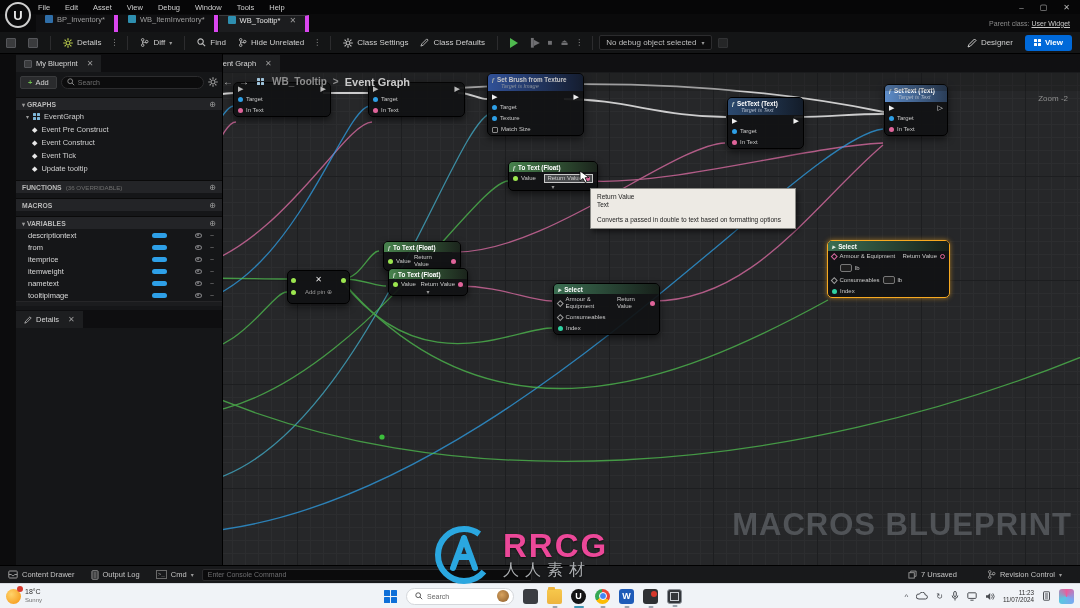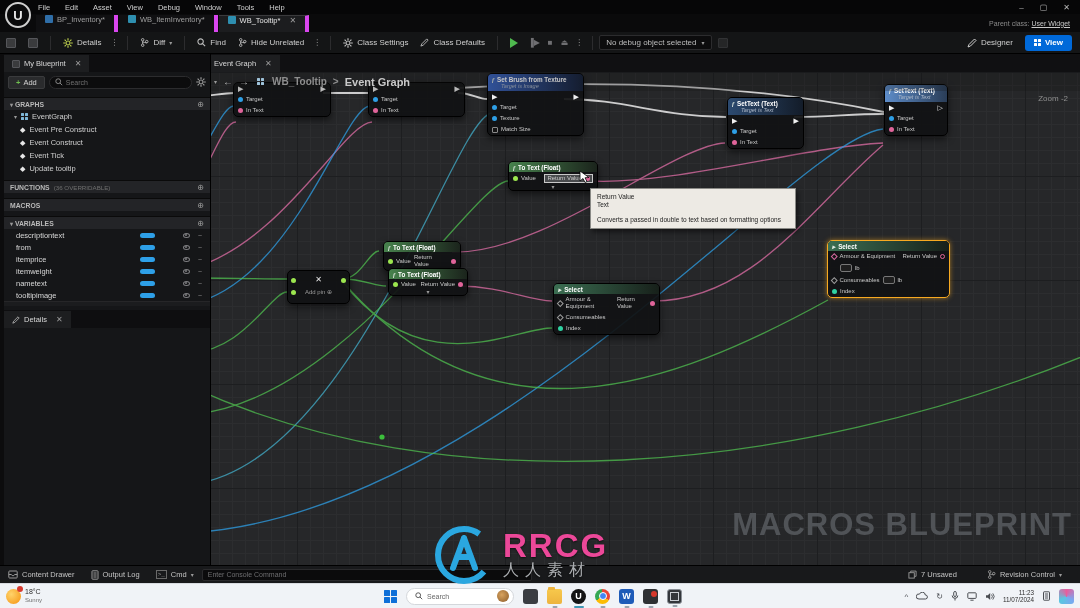--- a/index.html
+++ b/index.html
@@ -33,21 +33,21 @@
   .play{width:0;height:0;border-top:5px solid transparent;border-bottom:5px solid transparent;border-left:8px solid #4fb94f}
   .ctrl{color:#6f6f72;font-size:8px;padding:0 4px}
   #debug-select{background:#0c0c0d;border:1px solid #2c2c2e;border-radius:2px;height:15px;display:flex;align-items:center;gap:5px;padding:0 6px;color:#bdbdbd}
   #graph-btn{background:#0069d9;color:#fff;border-radius:3px;height:16px;display:flex;align-items:center;gap:4px;padding:0 9px;font-weight:bold}
   .sq4{display:grid;grid-template-columns:3px 3px;grid-template-rows:3px 3px;gap:1px}
   .sq4 i{background:#bfdbef;border-radius:.5px}
   #graph-btn .sq4 i{background:#fff}
   .icon-pix{width:10px;height:10px;background:#3a3b3d;border:1px solid #55565a;border-radius:1px}
 
   
-  #leftpanel{position:absolute;left:4px;top:54px;width:207px;height:511px;background:#151618;z-index:30;border-right:1px solid #000}
+  #leftpanel{position:absolute;left:16px;top:54px;width:207px;height:511px;background:#151618;z-index:30;border-right:1px solid #000}
   .panel-tabrow{height:18px;background:#0e0e10;display:flex;align-items:flex-end}
   .panel-tab{height:17px;background:#1d1e20;display:flex;align-items:center;gap:4px;padding:0 8px;font-size:7.5px;color:#d8d8d8}
   .lp-controls{height:20px;display:flex;align-items:center;padding:0 4px;gap:4px}
   #add-btn{background:#2a2b2d;border:1px solid #3a3b3d;border-radius:2px;color:#d4d4d4;font-size:7.5px;padding:1px 7px;display:flex;gap:3px;align-items:center}
   #add-btn b{color:#6fbf4f;font-weight:bold}
   .searchbox{flex:1;background:#0c0c0d;border:1px solid #2c2c2e;border-radius:8px;height:13px;display:flex;align-items:center;padding:0 5px;gap:3px}
   .searchbox input{background:transparent;border:0;outline:0;color:#bbb;font-size:7px;width:100%}
   .searchbox input::placeholder{color:#707070}
   .section{height:13px;background:#232427;display:flex;align-items:center;padding:0 6px;font-size:6.8px;font-weight:bold;color:#b9b9b9;border-top:1px solid #0a0a0a;margin-top:5px}
   .section .hint{font-weight:normal;color:#6f6f6f;margin-left:4px;font-size:6.2px}

